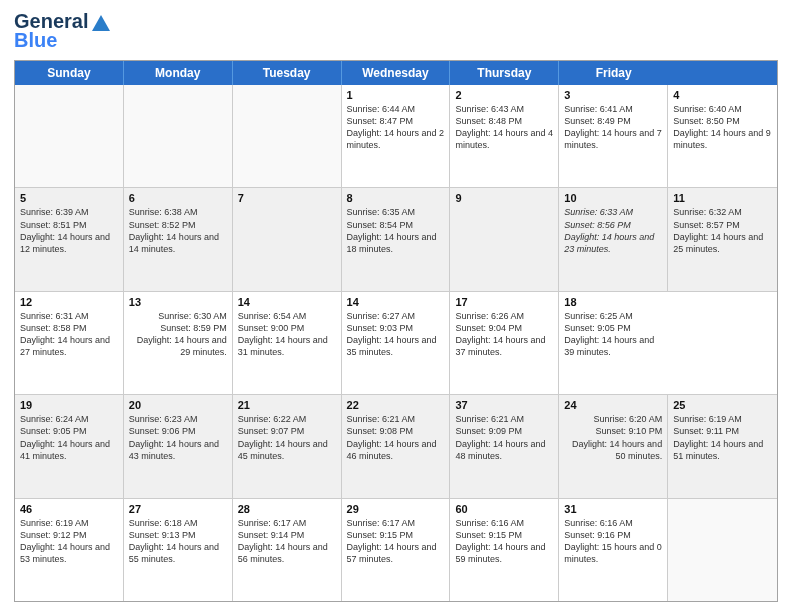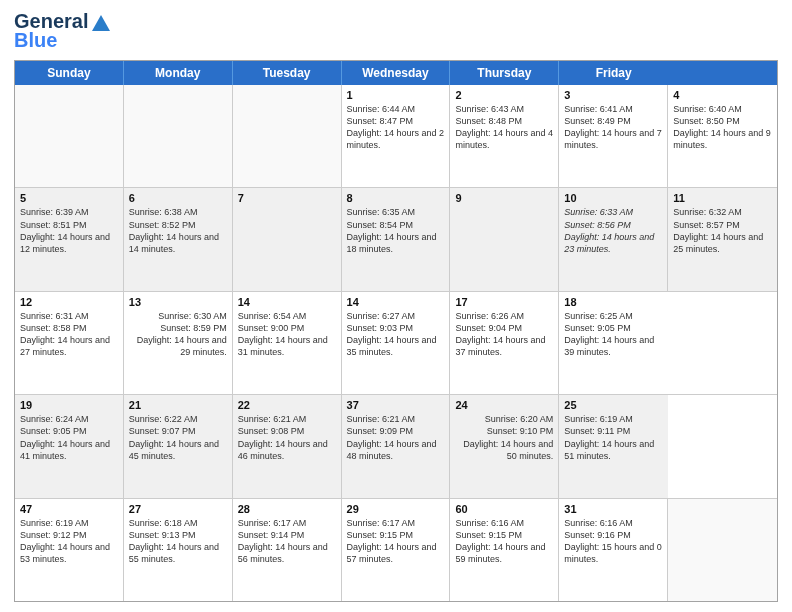--- a/index.html
+++ b/index.html
@@ -237,20 +237,26 @@
           </div>
         </div>
         <div class="cal-row">
           <div class="cal-cell shaded">
             <div class="day-num">19</div>
             <div class="cell-text" style="white-space: pre-line;">Sunrise: 6:24 AM
 Sunset: 9:05 PM
 Daylight: 14 hours and 41 minutes.</div>
           </div>
           <div class="cal-cell shaded">
+            <div class="day-num">20</div>
+            <div class="cell-text" style="white-space: pre-line;">Sunrise: 6:23 AM
+Sunset: 9:06 PM
+Daylight: 14 hours and 43 minutes.</div>
+          </div>
+          <div class="cal-cell shaded">
             <div class="day-num">21</div>
             <div class="cell-text" style="white-space: pre-line;">Sunrise: 6:22 AM
 Sunset: 9:07 PM
 Daylight: 14 hours and 45 minutes.</div>
           </div>
           <div class="cal-cell shaded">
             <div class="day-num">22</div>
             <div class="cell-text" style="white-space: pre-line;">Sunrise: 6:21 AM
 Sunset: 9:08 PM
 Daylight: 14 hours and 46 minutes.</div>
@@ -269,21 +275,21 @@
           </div>
           <div class="cal-cell shaded">
             <div class="day-num">25</div>
             <div class="cell-text" style="white-space: pre-line;">Sunrise: 6:19 AM
 Sunset: 9:11 PM
 Daylight: 14 hours and 51 minutes.</div>
           </div>
         </div>
         <div class="cal-row">
           <div class="cal-cell">
-            <div class="day-num">47</div>
+            <div class="day-num">46</div>
             <div class="cell-text" style="white-space: pre-line;">Sunrise: 6:19 AM
 Sunset: 9:12 PM
 Daylight: 14 hours and 53 minutes.</div>
           </div>
           <div class="cal-cell">
             <div class="day-num">27</div>
             <div class="cell-text" style="white-space: pre-line;">Sunrise: 6:18 AM
 Sunset: 9:13 PM
 Daylight: 14 hours and 55 minutes.</div>
           </div>

